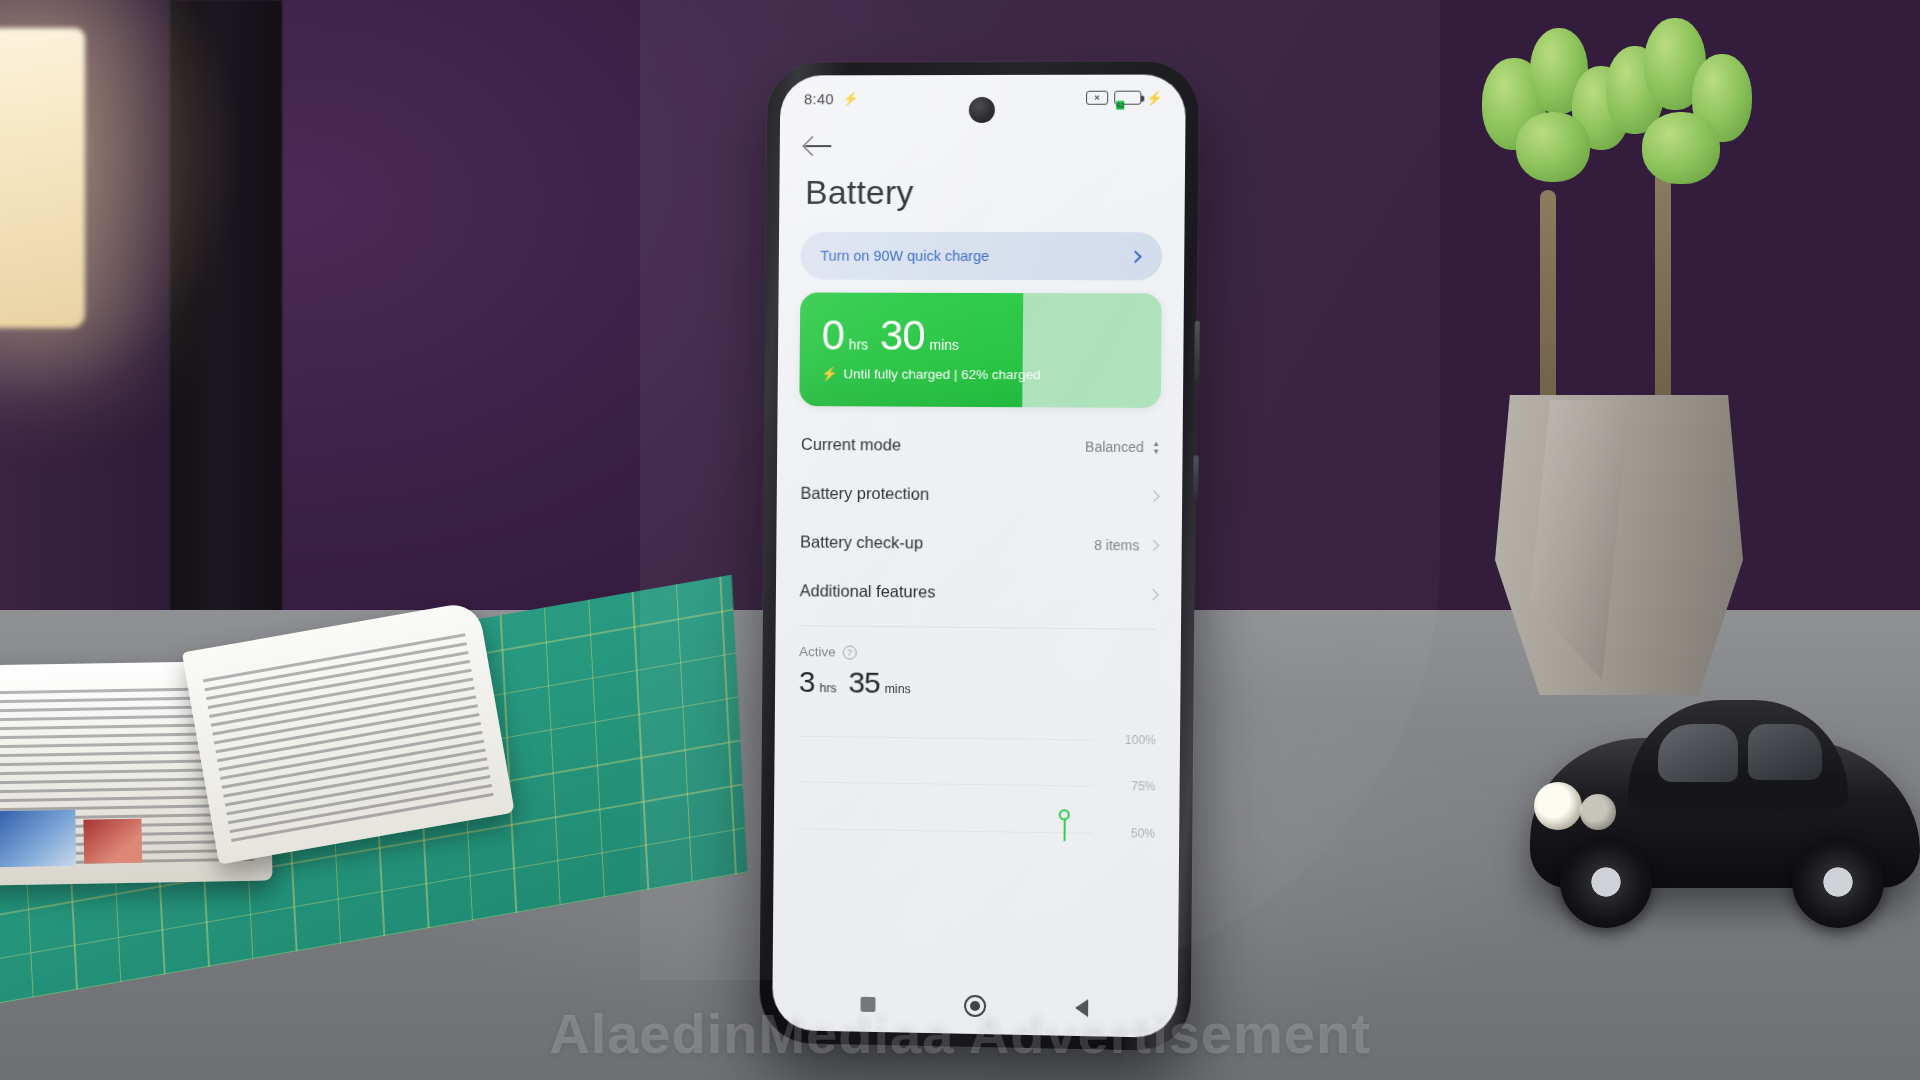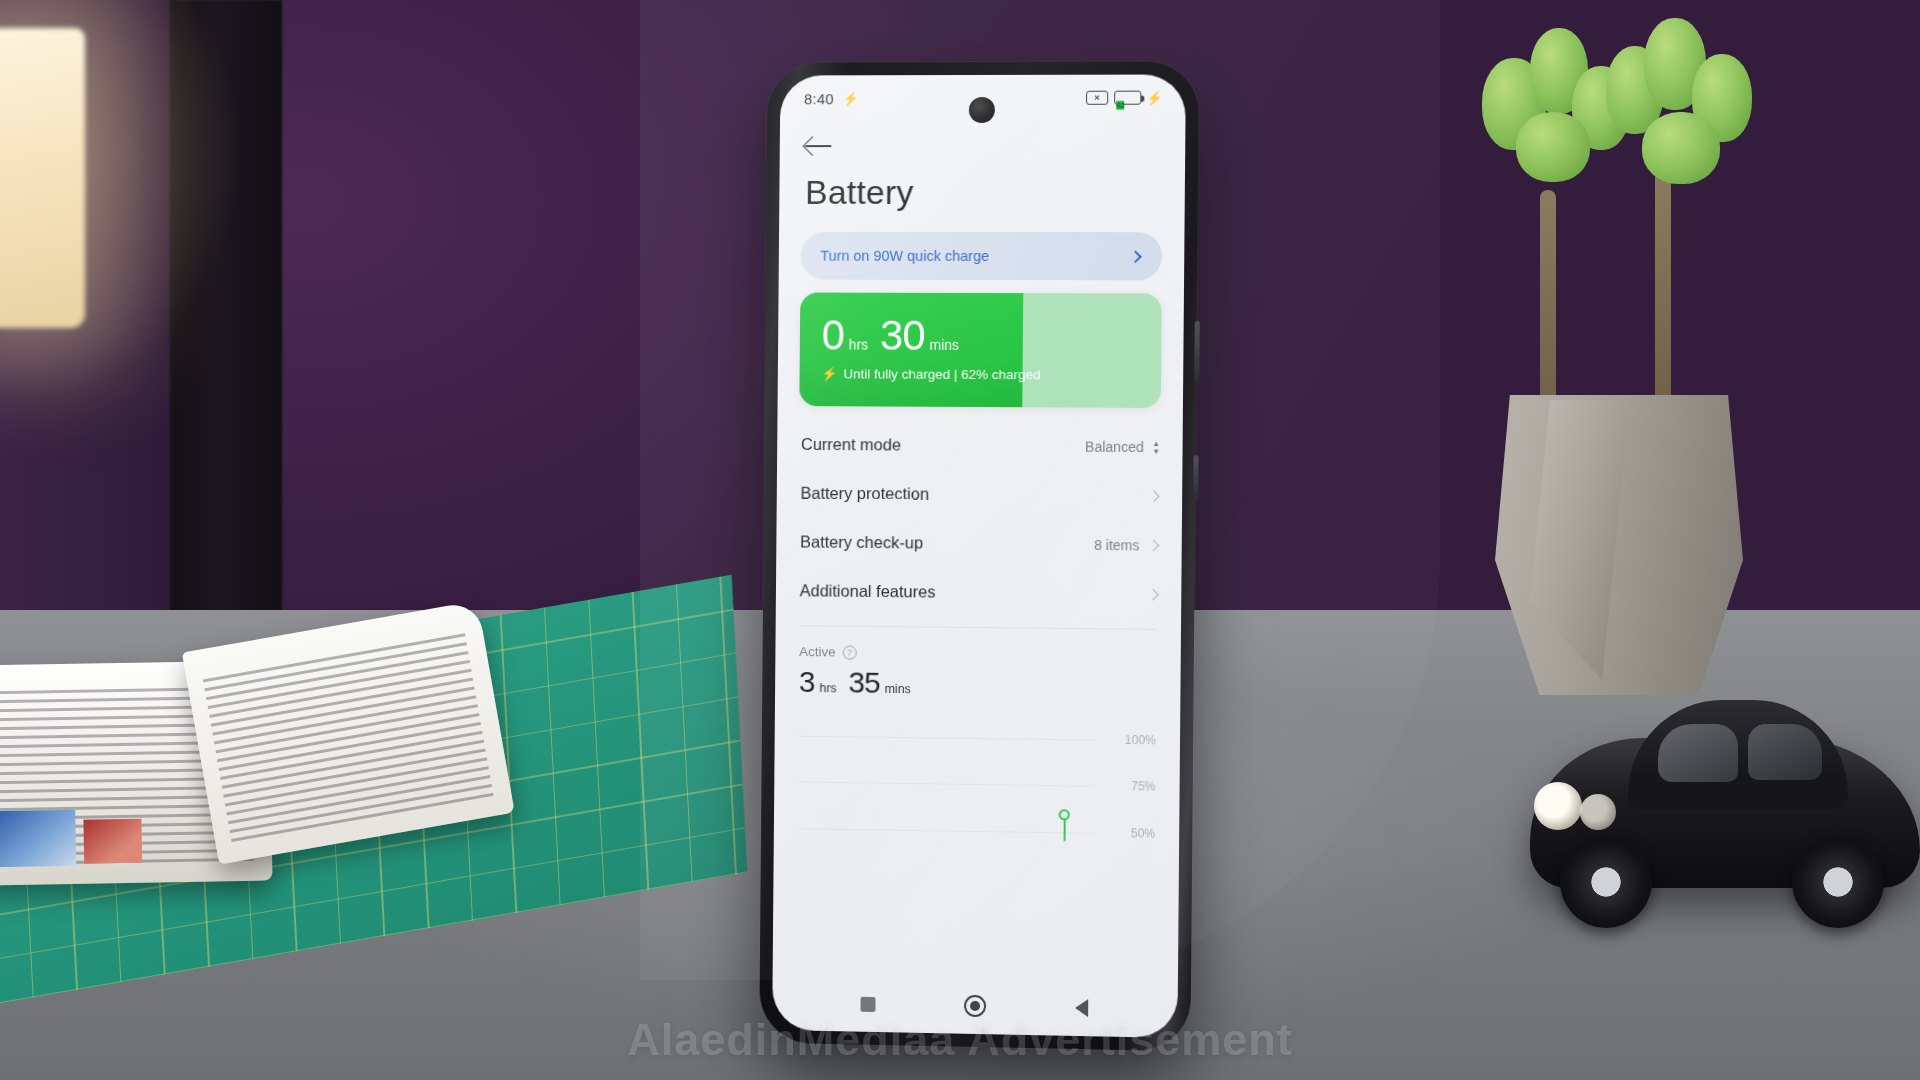--- a/index.html
+++ b/index.html
@@ -324,21 +324,21 @@
   }
   .nav-home i { width:10px; height:10px; border-radius:50%; background:#35373a; display:block; }
   .nav-back {
     width:0; height:0; border-top:9px solid transparent; border-bottom:9px solid transparent;
     border-right:13px solid #4b4d50;
   }
 
   
   .watermark {
     position:absolute; left:0; right:0; bottom:14px; text-align:center;
-    font-size:45px; font-weight:bold; letter-spacing:1px;
+    font-size:56px; font-weight:bold; letter-spacing:1px;
     color:rgba(255,255,255,.17);
     text-shadow:0 2px 6px rgba(0,0,0,.10);
     z-index:60; pointer-events:none; white-space:nowrap;
   }
   .wm-overlay {
     position:absolute; left:640px; top:0; width:800px; height:980px;
     background:linear-gradient(120deg, rgba(255,255,255,.07), rgba(255,255,255,.02));
     border-radius:0 0 420px 0; z-index:55; pointer-events:none;
   }
 </style>

